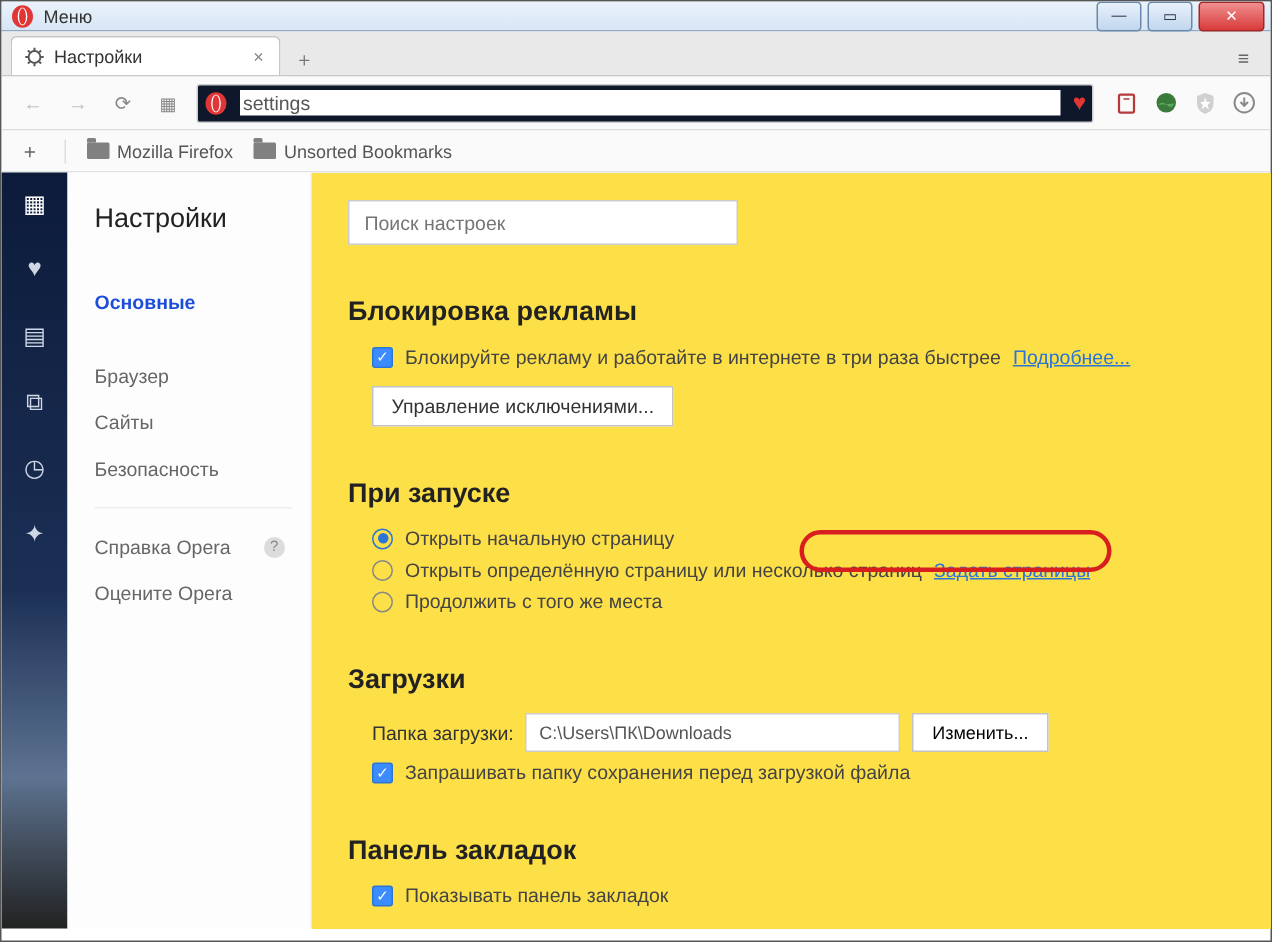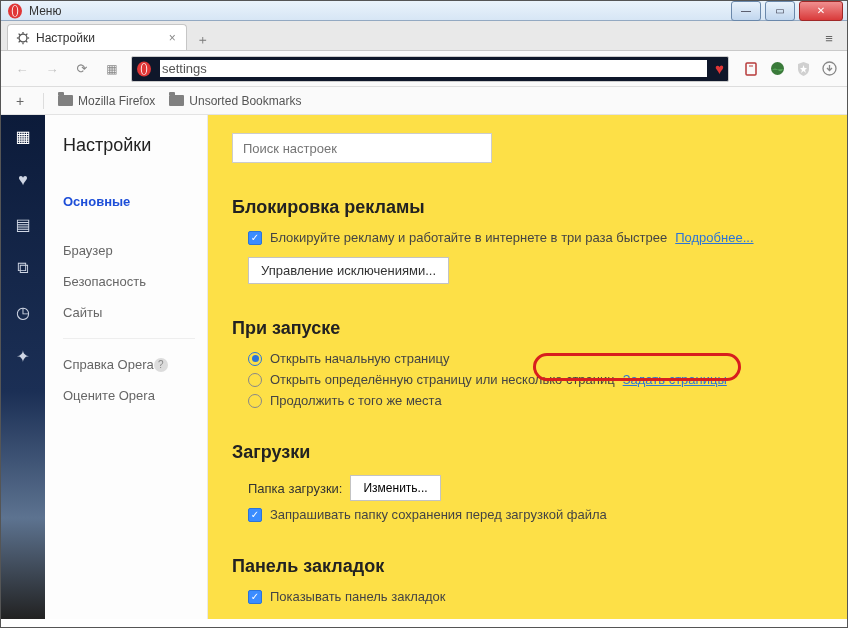--- a/index.html
+++ b/index.html
@@ -35,21 +35,21 @@
   
   .content{ display:flex; height:calc(100% - 28px - 30px - 36px - 28px); position:relative;}
   .left-rail{ width:44px; background:linear-gradient(180deg,#0c1b3a 0%, #1b2f55 55%, #5d7390 80%, #222 100%); display:flex; flex-direction:column; align-items:center; padding-top:12px; gap:26px; color:#cfd6e4;}
   .rail-ico{ width:18px; height:18px; display:flex; align-items:center; justify-content:center; font-size:16px;}
   .rail-ico.active{ color:#fff;}
   .settings-nav{ width:163px; background:#fdfdfd; border-right:1px solid #e9e9e9; padding:20px 0 0 18px;}
   .settings-nav h1{ font-size:18px; font-weight:400; color:#222; margin:0 0 30px 0;}
   .settings-nav .item{ font-size:13px; color:#666; padding:8px 0; cursor:pointer;}
   .settings-nav .item.active{ font-weight:600; color:#1d4ed8;}
   .settings-nav .sep{ height:1px; background:#eee; margin:10px 12px 10px 0;}
-  .settings-nav .help{ display:flex; align-items:center; gap:0;}
+  .settings-nav .help{ display:flex; align-items:center; gap:22px;}
   .q-ico{ width:14px; height:14px; border-radius:50%; background:#dcdcdc; color:#888; font-size:10px; display:flex; align-items:center; justify-content:center;}
   .main-pane{ flex:1; background:#fde047; overflow-y:auto; padding:18px 24px 10px 24px; position:relative;}
   .main-pane::-webkit-scrollbar{ width:10px;}
   .main-pane::-webkit-scrollbar-thumb{ background:#c0c0c0; border-radius:5px;}
   .search-box{ width:260px; height:30px; border:1px solid #ccc; background:#fff; padding:0 10px; font-size:13px; color:#888;}
   .section{ margin-top:34px;}
   .section h2{ font-size:18px; font-weight:600; color:#222; margin:0 0 12px 0;}
   .row{ display:flex; align-items:center; gap:8px; margin:6px 0 6px 16px; font-size:13px; color:#444;}
   .chk{ width:14px; height:14px; background:#3a8cff; border-radius:2px; display:flex; align-items:center; justify-content:center; color:#fff; font-size:10px; border:1px solid #2b74d8;}
   .link{ color:#2b74d8; text-decoration:underline; cursor:pointer;}
@@ -171,22 +171,22 @@
     <div class="rail-ico">⧉</div>
     <div class="rail-ico">◷</div>
     <div class="rail-ico">✦</div>
   </div>
 
   <div class="settings-nav">
     <h1>Настройки</h1>
     <div class="item active">Основные</div>
     <div style="height:18px"></div>
     <div class="item">Браузер</div>
+    <div class="item">Сайты</div>
     <div class="item">Безопасность</div>
-    <div class="item">Сайты</div>
     <div class="sep"></div>
     <div class="item help">
       <span>Справка Opera</span>
       <span class="q-ico">?</span>
     </div>
     <div class="item">Оцените Opera</div>
   </div>
 
   <div class="main-pane">
     <input class="search-box" placeholder="Поиск настроек" style="">
@@ -217,20 +217,21 @@
       <div class="row">
         <div class="radio"></div>
         <span>Продолжить с того же места</span>
       </div>
     </div>
 
     <div class="section">
       <h2>Загрузки</h2>
       <div class="dl-row">
         <span>Папка загрузки:</span>
+        <input class="txt-field" value="C:\Users\ПК\Downloads" style="">
         <button class="small-btn">Изменить...</button>
       </div>
       <div class="row">
         <div class="chk">✓</div>
         <span>Запрашивать папку сохранения перед загрузкой файла</span>
       </div>
     </div>
 
     <div class="section">
       <h2>Панель закладок</h2>

